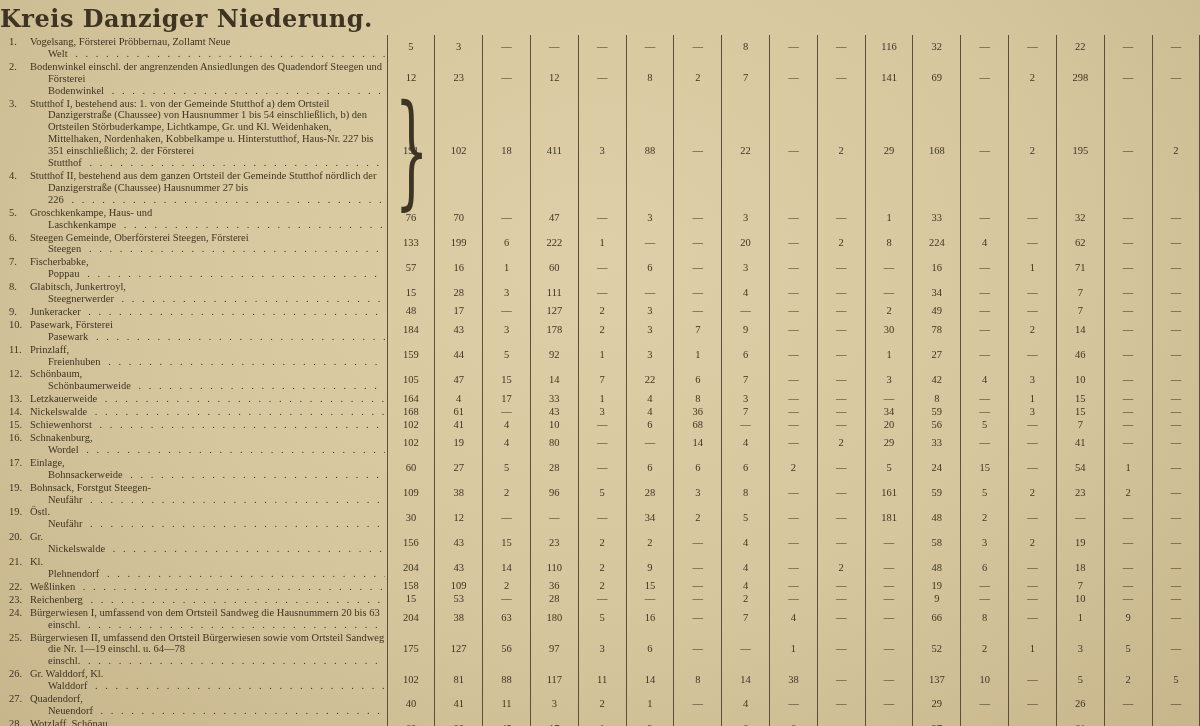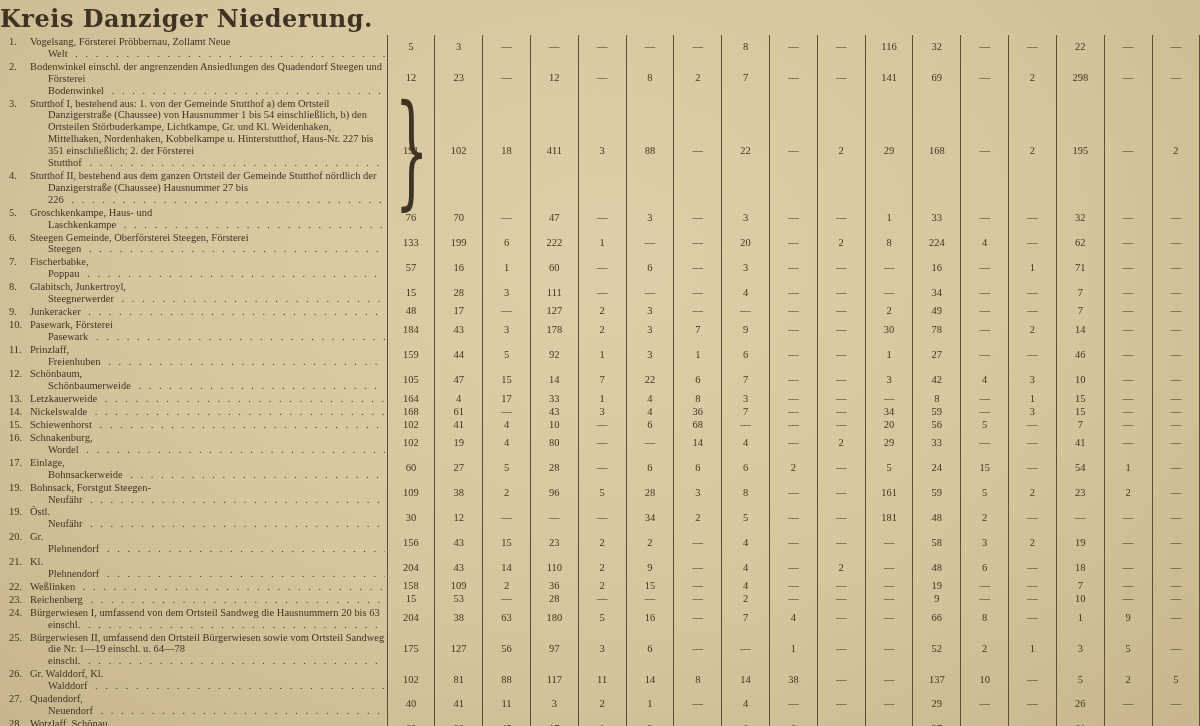--- a/index.html
+++ b/index.html
@@ -467,21 +467,21 @@
           <td class="num">48</td>
           <td class="num">2</td>
           <td class="num">—</td>
           <td class="num">—</td>
           <td class="num">—</td>
           <td class="num">—</td>
         </tr>
         <tr>
           <td class="nr">20.</td>
           <td class="name">
-            <div class="nmwrap">Gr. Plehnendorf</div>
+            <div class="nmwrap">Gr. Nickelswalde</div>
           </td>
           <td class="num first">156</td>
           <td class="num">43</td>
           <td class="num">15</td>
           <td class="num">23</td>
           <td class="num">2</td>
           <td class="num">2</td>
           <td class="num">—</td>
           <td class="num">4</td>
           <td class="num">—</td>

